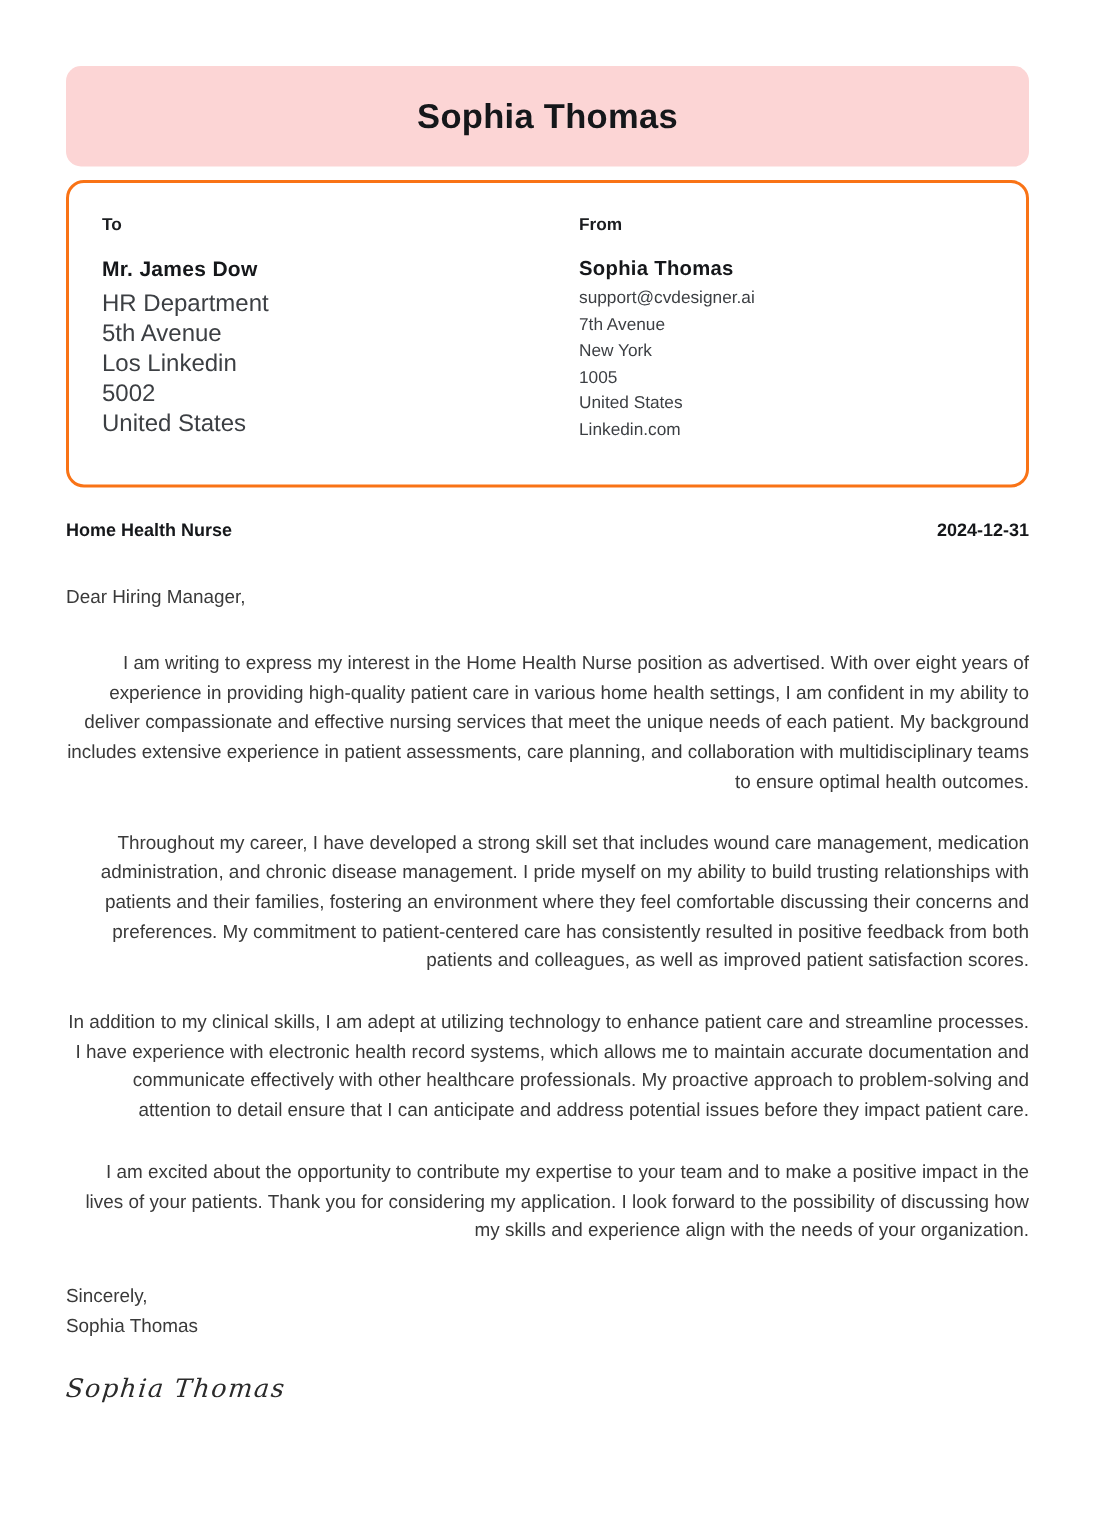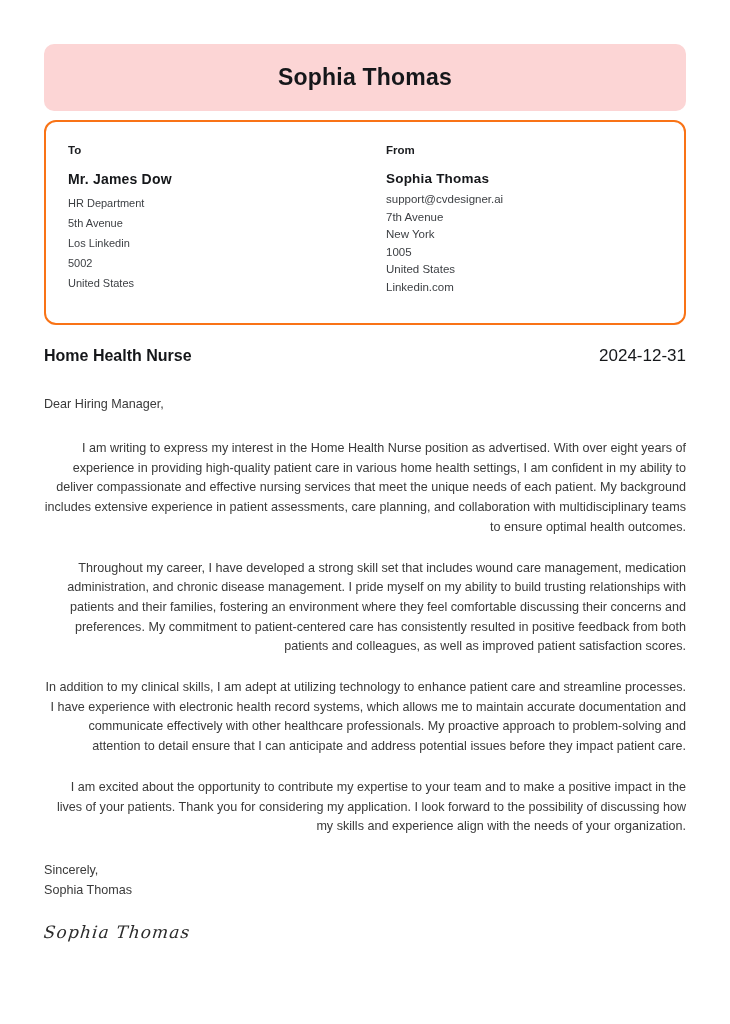--- a/index.html
+++ b/index.html
@@ -63,21 +63,21 @@
     margin-bottom: 15px;
   }
   .recipient-name {
     font-size: 14px;
     font-weight: bold;
     color: #15171a;
     margin-bottom: 6px;
     letter-spacing: 0.2px;
   }
   .to .contact-line {
-    font-size: 11px;
+    font-size: 16px;
     line-height: 20px;
     color: #3c3f43;
   }
   .from .recipient-name {
     font-size: 13.5px;
     margin-bottom: 5px;
   }
   .from .contact-line {
     font-size: 11.5px;
     line-height: 17.5px;
@@ -85,27 +85,27 @@
   }
 
   
   .subject-row {
     display: flex;
     justify-content: space-between;
     align-items: baseline;
     margin-top: 21px;
   }
   .subject-title {
-    font-size: 16px;
+    font-size: 12px;
     font-weight: bold;
     color: #15171a;
   }
   .subject-date {
-    font-size: 17px;
-    font-weight: normal;
+    font-size: 12px;
+    font-weight: bold;
     color: #15171a;
   }
 
   
   .letter-body {
     margin-top: 28px;
   }
   .salutation {
     font-size: 12.6px;
     line-height: 20px;

